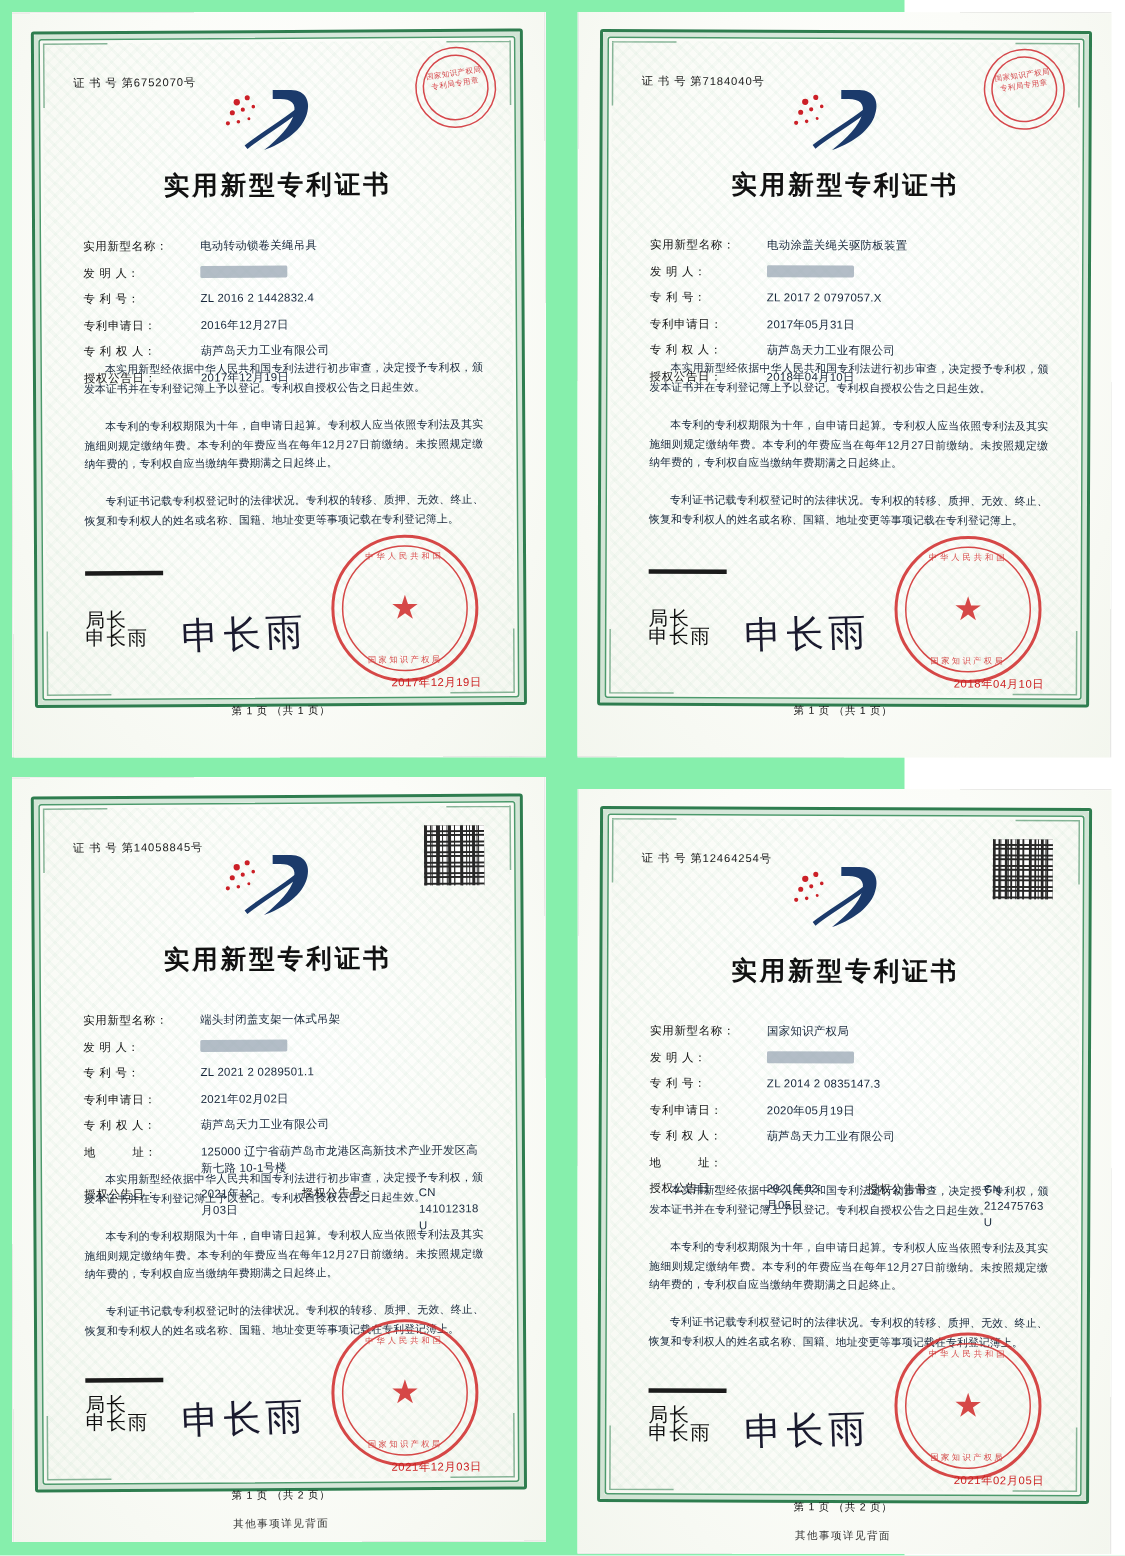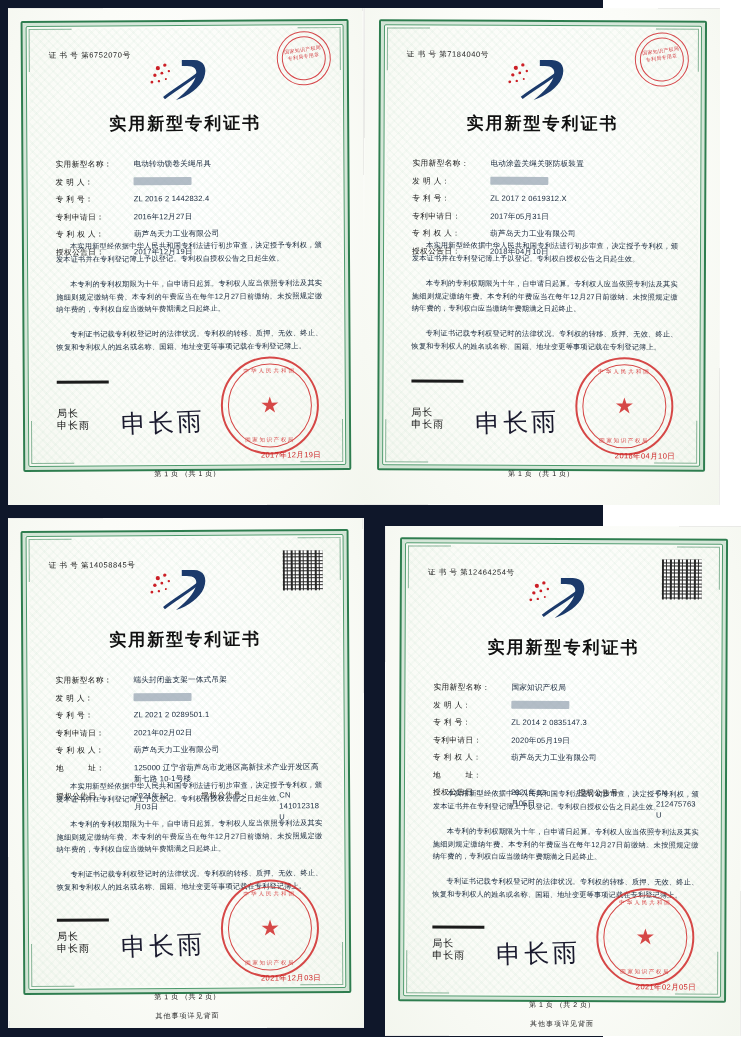--- a/index.html
+++ b/index.html
@@ -10,30 +10,30 @@
   body {
     width: 750px;
     height: 1037px;
     font-family: "Liberation Sans", sans-serif;
     overflow: hidden;
   }
   .sheet {
     position: relative;
     width: 603px;
     height: 1037px;
-    background: #0f172a;
+    background: #86efac;
   }
   .cert-wrap {
     position: absolute;
     background: #fdfdfb;
     overflow: hidden;
   }
   
   .q1 { left: 8px;   top: 8px;   width: 356px; height: 497px; }
-  .q2 { left: 364px; top: 8px;   width: 356px; height: 497px; }
+  .q2 { left: 385px; top: 8px;   width: 356px; height: 497px; }
   .q3 { left: 8px;   top: 518px; width: 356px; height: 510px; }
   .q4 { left: 385px; top: 526px; width: 356px; height: 510px; }
 
   .paper {
     position: absolute;
     left: 0; top: 0;
     width: 100%; height: 100%;
     background:
       radial-gradient(ellipse at 50% 40%, #ffffff 0%, #fbfcf8 55%, #f3f6ee 100%);
     box-shadow: 0 0 2px rgba(0,0,0,0.25);
@@ -212,21 +212,21 @@
     line-height: 12.5px;
     text-align: justify;
     letter-spacing: 0.15px;
     text-indent: 14px;
   }
 
   .footer-block {
     position: absolute;
     left: 48px;
     bottom: 74px;
-    font-size: 10px;
+    font-size: 13px;
     color: #111;
     line-height: 12px;
     letter-spacing: 1px;
   }
   .sign {
     position: absolute;
     left: 112px;
     bottom: 66px;
     font-family: "DejaVu Serif", serif;
     font-size: 25px;
@@ -440,21 +440,21 @@
         <div class="field-row">
           <span class="field-label">实用新型名称：</span>
           <span class="field-value">电动涂盖关绳关驱防板装置</span>
         </div>
         <div class="field-row">
           <span class="field-label">发 明 人：</span>
           <span class="field-value redacted">████ ███</span>
         </div>
         <div class="field-row">
           <span class="field-label">专 利 号：</span>
-          <span class="field-value">ZL 2017 2 0619312.X</span>
+          <span class="field-value">ZL 2017 2 0797057.X</span>
         </div>
         <div class="field-row">
           <span class="field-label">专利申请日：</span>
           <span class="field-value">2017年05月31日</span>
         </div>
         <div class="field-row">
           <span class="field-label">专 利 权 人：</span>
           <span class="field-value">葫芦岛天力工业有限公司</span>
         </div>
         <div class="field-row">

